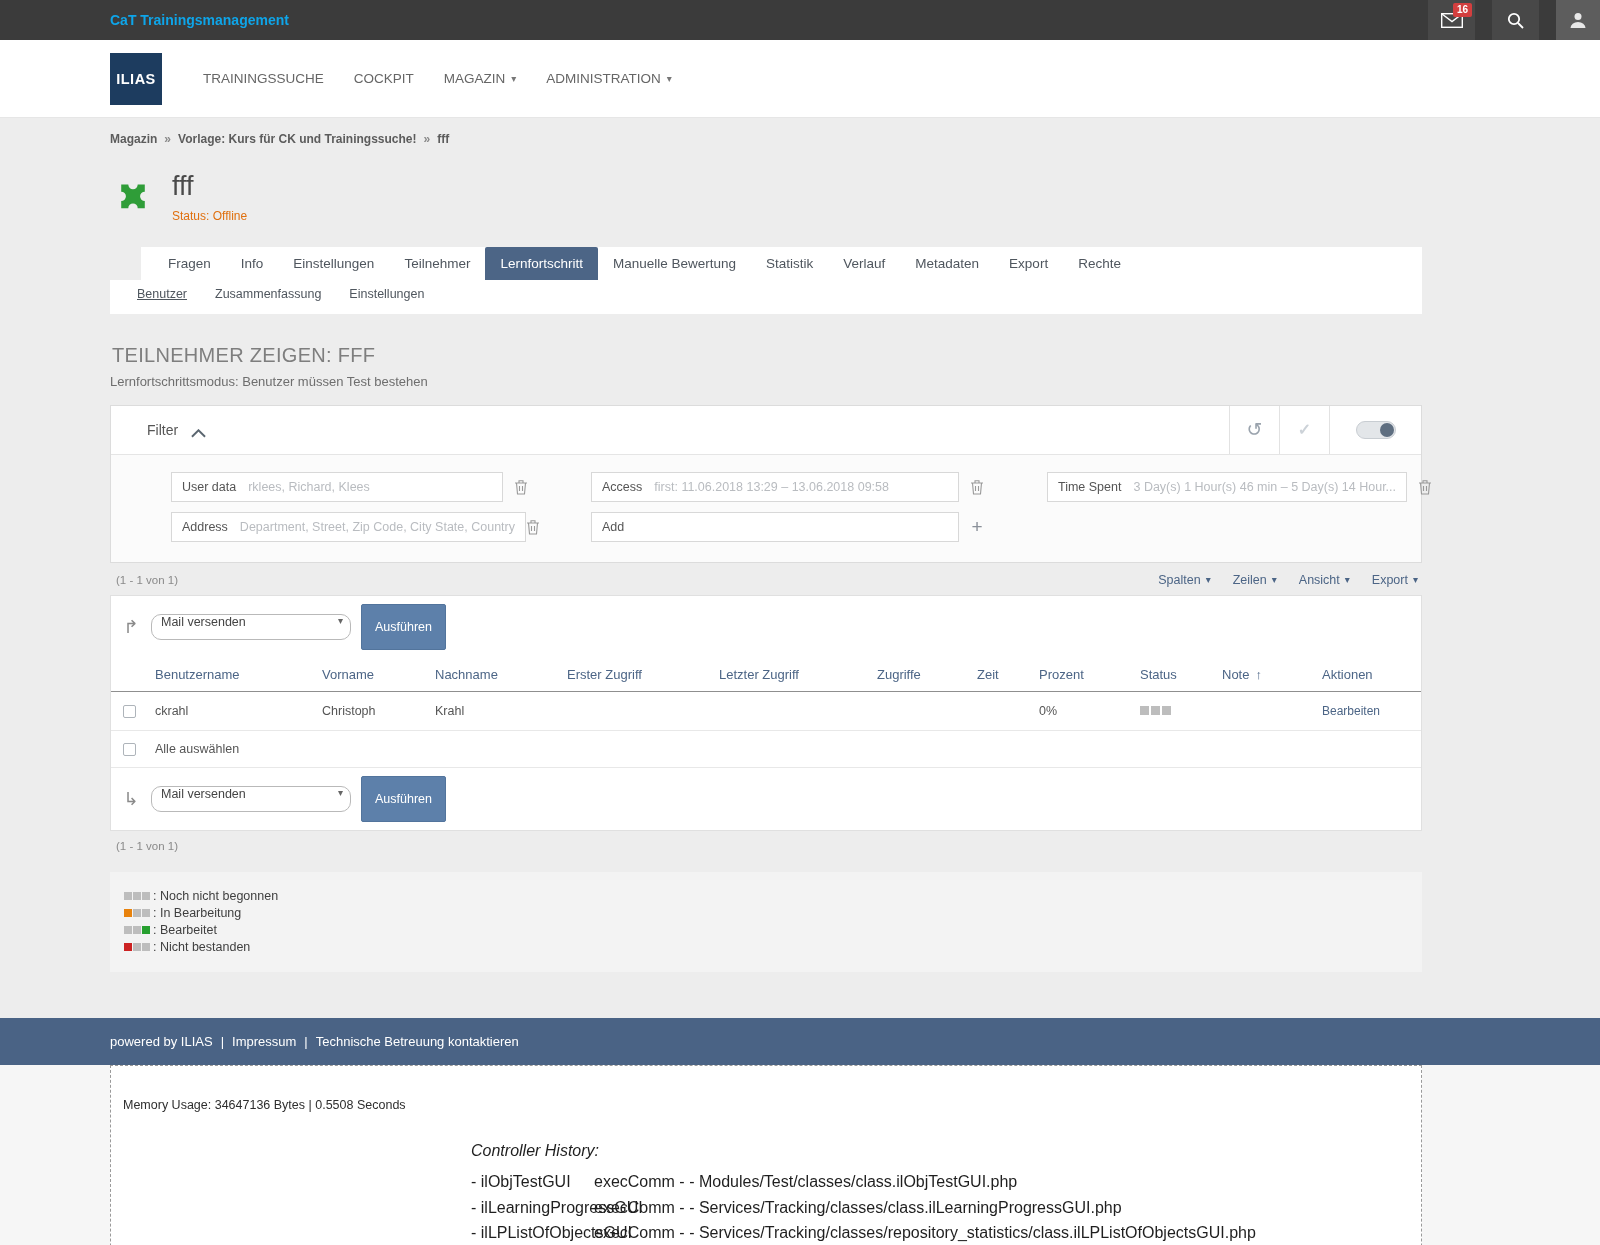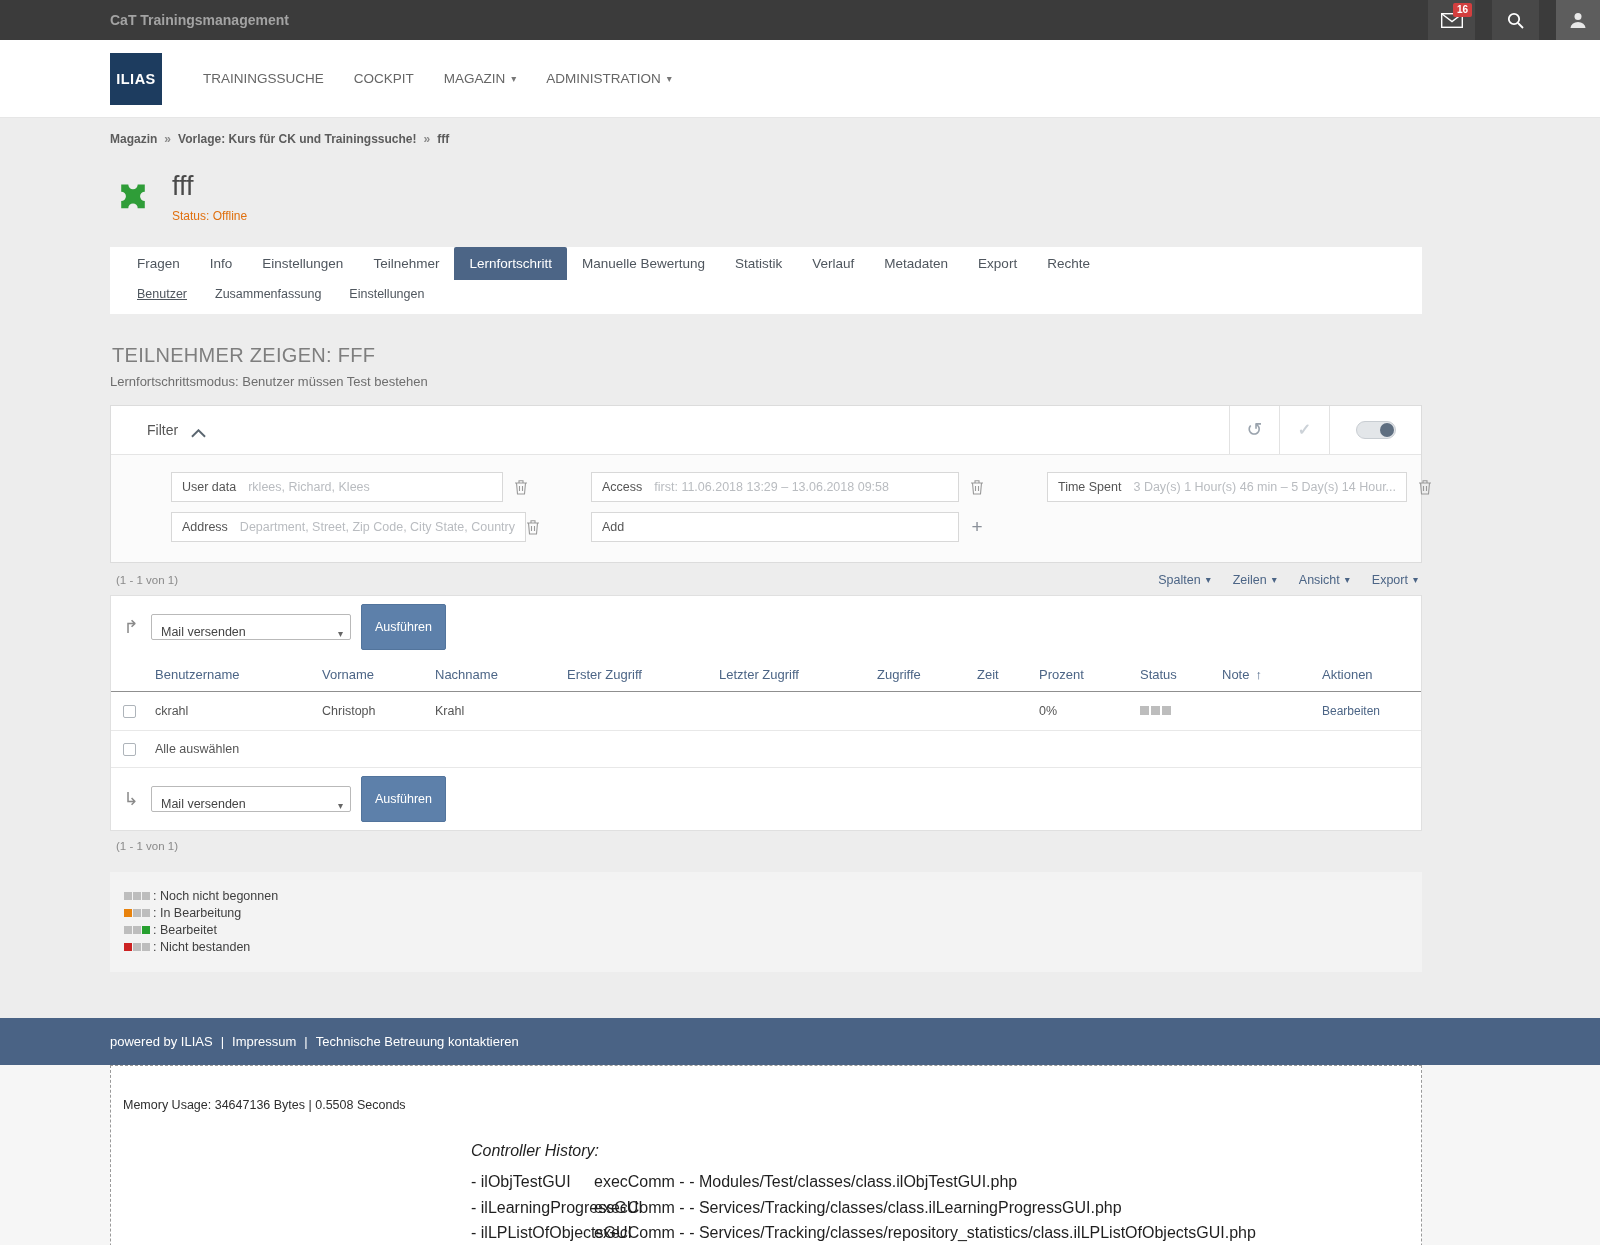--- a/index.html
+++ b/index.html
@@ -5,41 +5,41 @@
   * { box-sizing: border-box; }
   html, body { margin:0; padding:0; }
   body {
     width:1600px;
     background:#ededed;
     font-family:"Liberation Sans", sans-serif;
     color:#444;
   }
   
   .topbar { height:40px; background:#3b3b3b; display:flex; align-items:center; }
-  .topbar-title { margin-left:110px; color:#a3a3a3; font-size:14px; font-weight:bold; }
+  .topbar-title { margin-left:110px; color:#0ea5e9; font-size:14px; font-weight:bold; }
   .topbar-icons { margin-left:auto; display:flex; align-self:stretch;gap:15px; }
   .icon-box { width:47px; display:flex; align-items:center; justify-content:center; background:#484848; margin-left:2px; position:relative; cursor:pointer; }
   .icon-box.person { background:#5d5d5d; width:44px; }
   .badge { position:absolute; top:3px; right:3px; background:#d33f3f; color:#fff; font-size:10px; line-height:1; padding:2px 4px; border-radius:2px; font-weight:bold; }
   
   .header { height:78px; background:#fff; display:flex; align-items:center; padding-left:110px; border-bottom:1px solid #e6e6e6; }
   .logo { width:52px; height:52px; background:#1d3c5f; color:#fff; font-weight:bold; font-size:14.5px; display:flex; align-items:center; justify-content:center; letter-spacing:.5px; cursor:pointer; }
   .main-nav { display:flex; margin-left:26px; }
   .nav-item { padding:10px 15px; font-size:13.5px; color:#666; cursor:pointer; display:flex; align-items:center; gap:6px; }
   .caret { font-size:10px; color:#777; }
   
   .breadcrumb { padding:14px 0 0 110px; font-size:12px; }
   .breadcrumb a { color:#5c5c5c; font-weight:bold; text-decoration:none; cursor:pointer; }
   .bc-sep { margin:0 7px; color:#8a8a8a; font-weight:bold; }
   .title-block { display:flex; align-items:flex-start; gap:18px; padding:26px 0 24px 112px; }
   .page-title { margin:0; font-size:27px; font-weight:normal; color:#4a4a4a; line-height:1.1; }
   .status-text { margin-top:7px; font-size:12px; color:var(--offline-orange,#e0700f); }
   
   .container { width:1312px; margin-left:110px; }
-  .tabs { display:flex; background:#fff; padding-left:12px; }
+  .tabs { display:flex; background:#fff; padding-left:12px;margin-left:31px; }
   .tab { padding:9px 15px; font-size:13.5px; color:#4f565e; cursor:pointer; }
   .tab.active { background:var(--accent,#4c6586); color:#fff; border-radius:2px 2px 0 0; }
   .subtabs { display:flex; gap:28px; background:#fff; padding:7px 0 13px 27px; font-size:12.5px; }
   .subtab { color:#4f565e; cursor:pointer; }
   .subtab.active { text-decoration:underline; }
   .section-heading { margin:30px 0 0 2px; font-size:20px; font-weight:normal; color:#7e7e7e; letter-spacing:.3px; }
   .section-sub { margin-top:7px; font-size:13px; color:#6e6e6e; }
   
   .filter-panel { margin-top:16px; background:#fff; border:1px solid #dcdcdc; }
   .filter-header { height:48px; display:flex; align-items:center; }
@@ -59,21 +59,21 @@
   .fbin { width:36px; display:flex; justify-content:center; cursor:pointer; }
   .fplus { width:36px; text-align:center; color:#8a9099; font-size:19px; cursor:pointer; }
   
   .table-meta { display:flex; align-items:center; padding:10px 4px 8px 6px; font-size:11.5px; color:#8a8a8a; }
   .view-menus { margin-left:auto; display:flex; gap:22px; }
   .vmenu { color:var(--accent,#4c6586); font-size:12.5px; cursor:pointer; display:flex; gap:5px; align-items:center; }
   .vmenu .caret { color:var(--accent,#4c6586); }
   .table-block { background:#fff; border:1px solid #e0e0e0; }
   .action-row { display:flex; align-items:center; gap:10px; padding:8px 10px; }
   .apply-arrow { color:#8a8a8a; font-size:18px; width:20px; text-align:center; }
-  .select { width:200px; height:26px; border:1px solid #b9b9b9; background:#fff; display:flex; align-items:flex-end; padding:0 7px 0 9px; font-size:12.5px; color:#444; justify-content:space-between; cursor:pointer; border-radius:2px; }
+  .select { width:200px; height:26px; border:1px solid #b9b9b9; background:#fff; display:flex; align-items:flex-start; padding:0 7px 0 9px; font-size:12.5px; color:#444; justify-content:space-between; cursor:pointer; border-radius:10px; }
   .sel-caret { font-size:10px; color:#666; }
   .btn { background:#5d80aa; color:#fff; border:1px solid #52749c; font-size:12.5px; padding:15px 13px; border-radius:2px; cursor:pointer; font-family:inherit; }
   table { width:100%; border-collapse:collapse; table-layout:fixed; }
   th { text-align:left; font-size:13px; color:var(--accent,#4c6586); font-weight:normal; padding:9px 8px; border-bottom:1px solid #8f8f8f; cursor:pointer; }
   td { font-size:12.5px; color:#555; padding:12px 8px; border-bottom:1px solid #e8e8e8; }
   .cb-cell { padding-left:12px; }
   .checkbox { width:13px; height:13px; border:1px solid #aeb4ba; background:#fff; display:inline-block; border-radius:2px; cursor:pointer; vertical-align:middle; }
   .status-sq { display:inline-block; width:9px; height:9px; margin-right:2px; }
   .sq-gray { background:var(--status-gray,#bdbdbd); }
   .sq-orange { background:var(--status-orange,#e8820c); }

